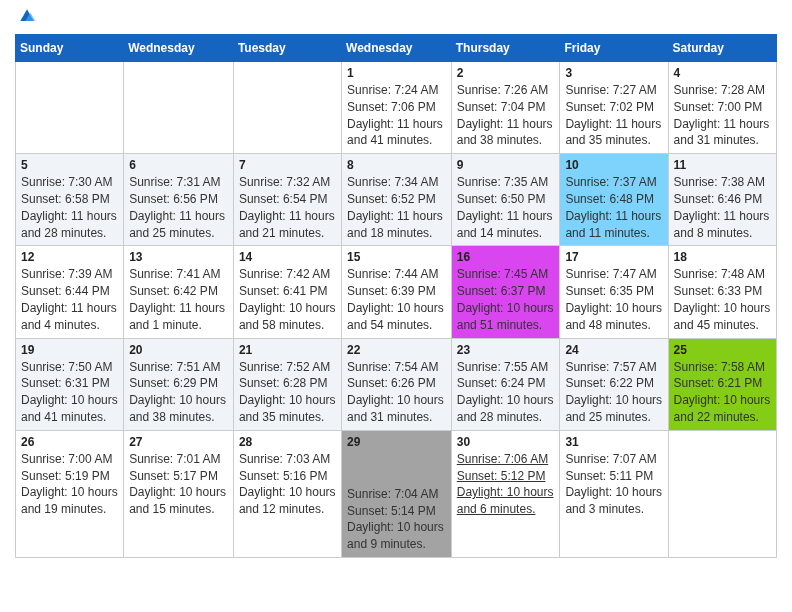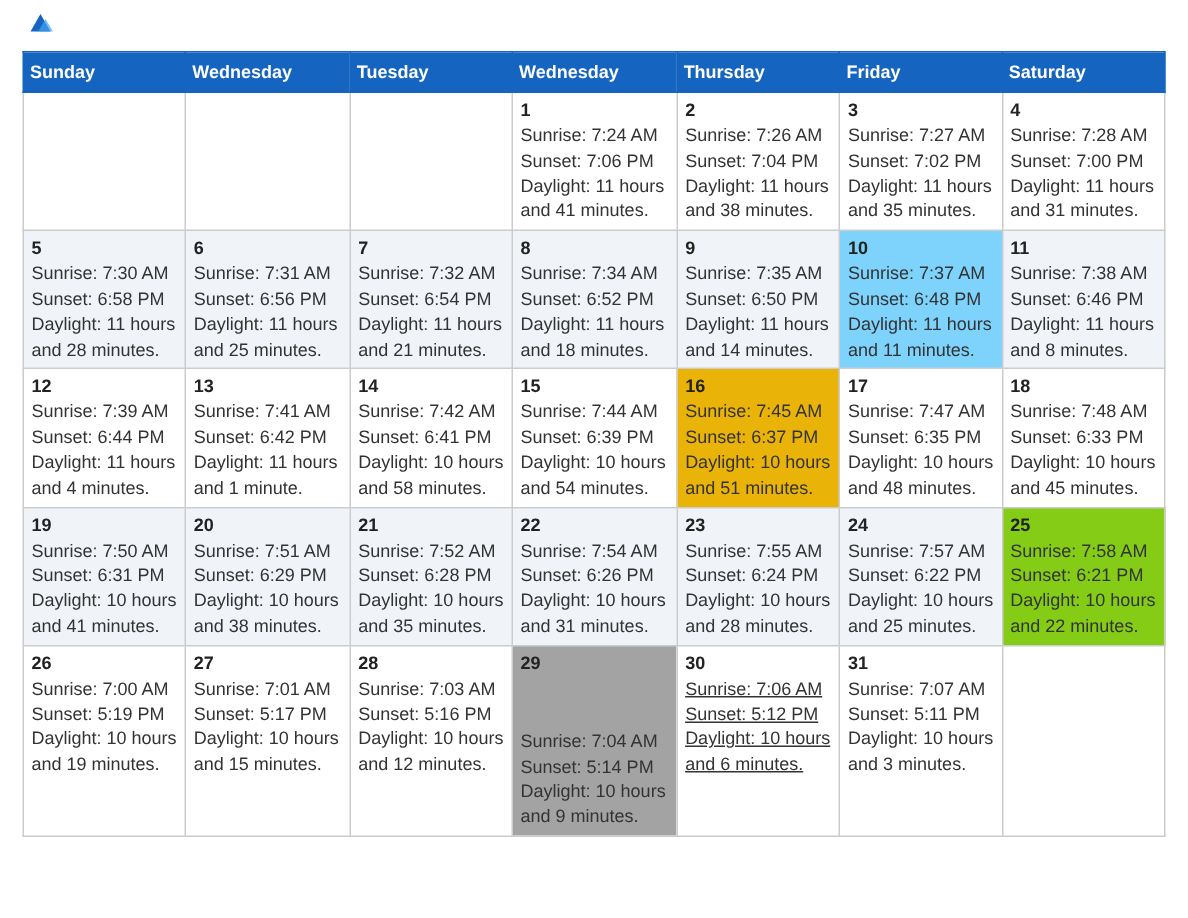--- a/index.html
+++ b/index.html
@@ -225,21 +225,21 @@
           <div class="day-info" style="white-space: pre-line;">Sunrise: 7:42 AM
 Sunset: 6:41 PM
 Daylight: 10 hours and 58 minutes.</div>
         </td>
         <td style="background-color: rgb(255, 255, 255);">
           <div class="day-number">15</div>
           <div class="day-info" style="white-space: pre-line;">Sunrise: 7:44 AM
 Sunset: 6:39 PM
 Daylight: 10 hours and 54 minutes.</div>
         </td>
-        <td style="background-color: #eab308;">
+        <td style="background-color: #d946ef;">
           <div class="day-number">16</div>
           <div class="day-info" style="white-space: pre-line;">Sunrise: 7:45 AM
 Sunset: 6:37 PM
 Daylight: 10 hours and 51 minutes.</div>
         </td>
         <td style="background-color: rgb(255, 255, 255);">
           <div class="day-number">17</div>
           <div class="day-info" style="white-space: pre-line;">Sunrise: 7:47 AM
 Sunset: 6:35 PM
 Daylight: 10 hours and 48 minutes.</div>

